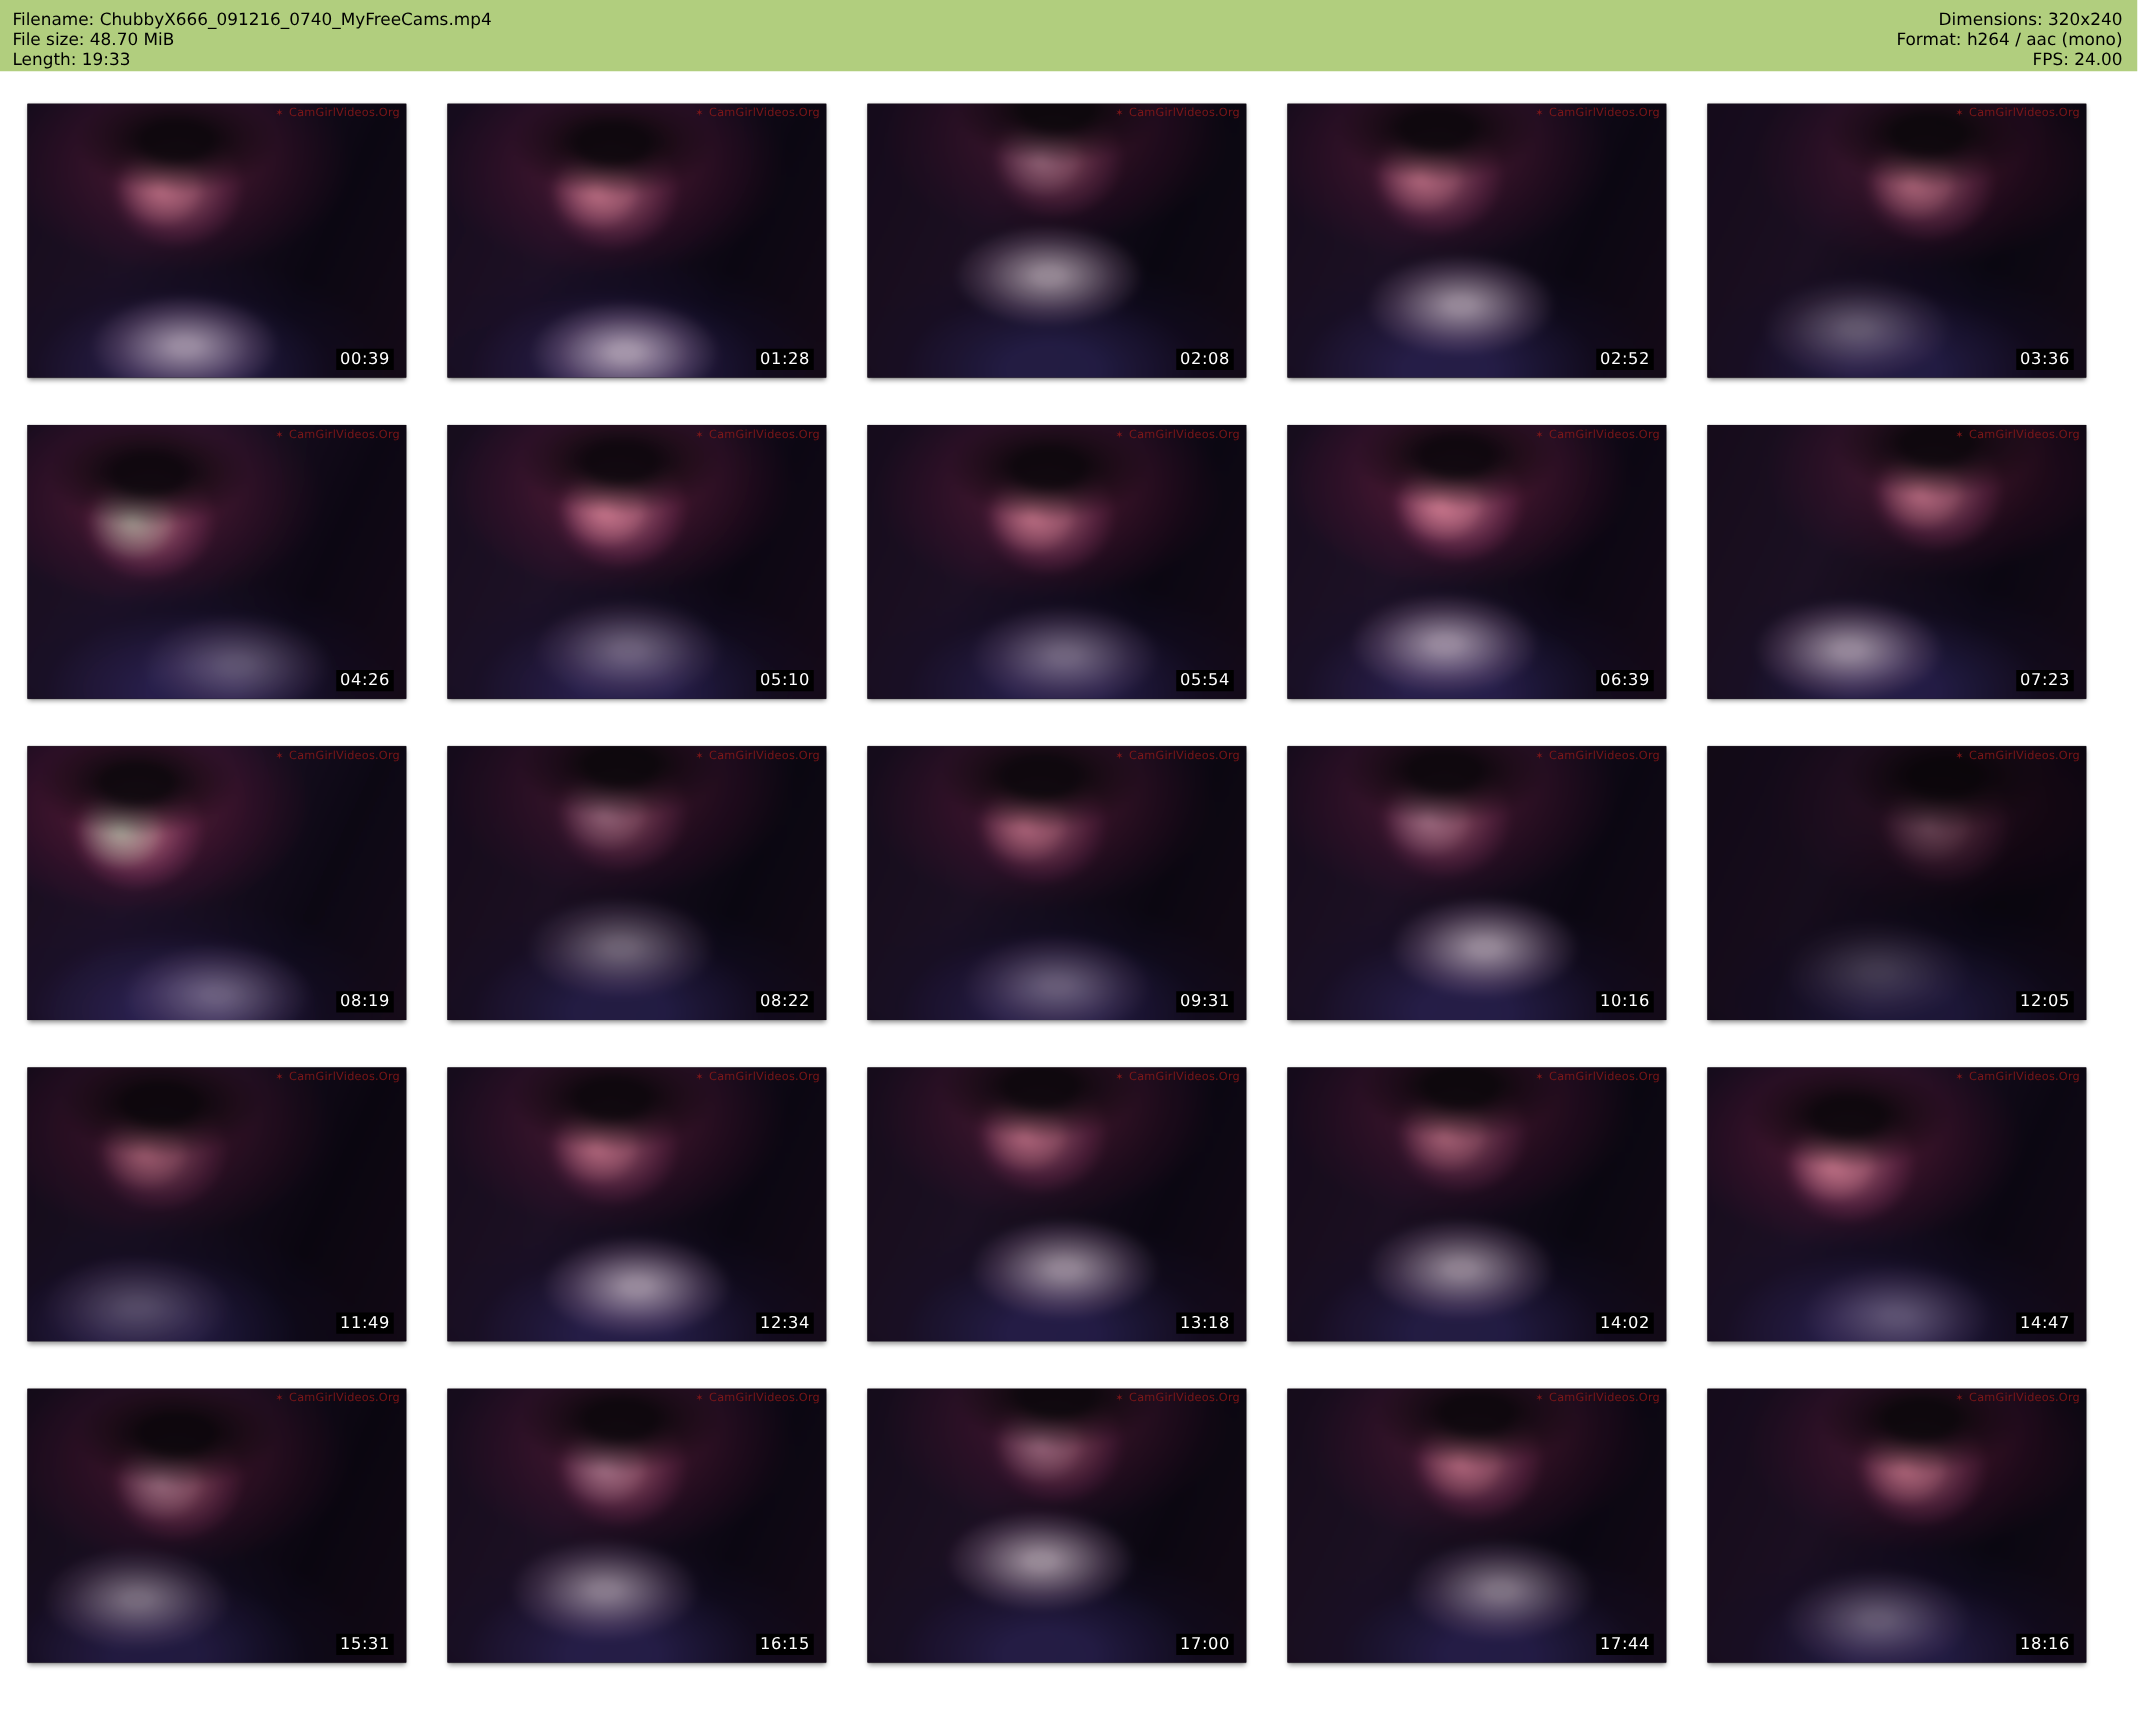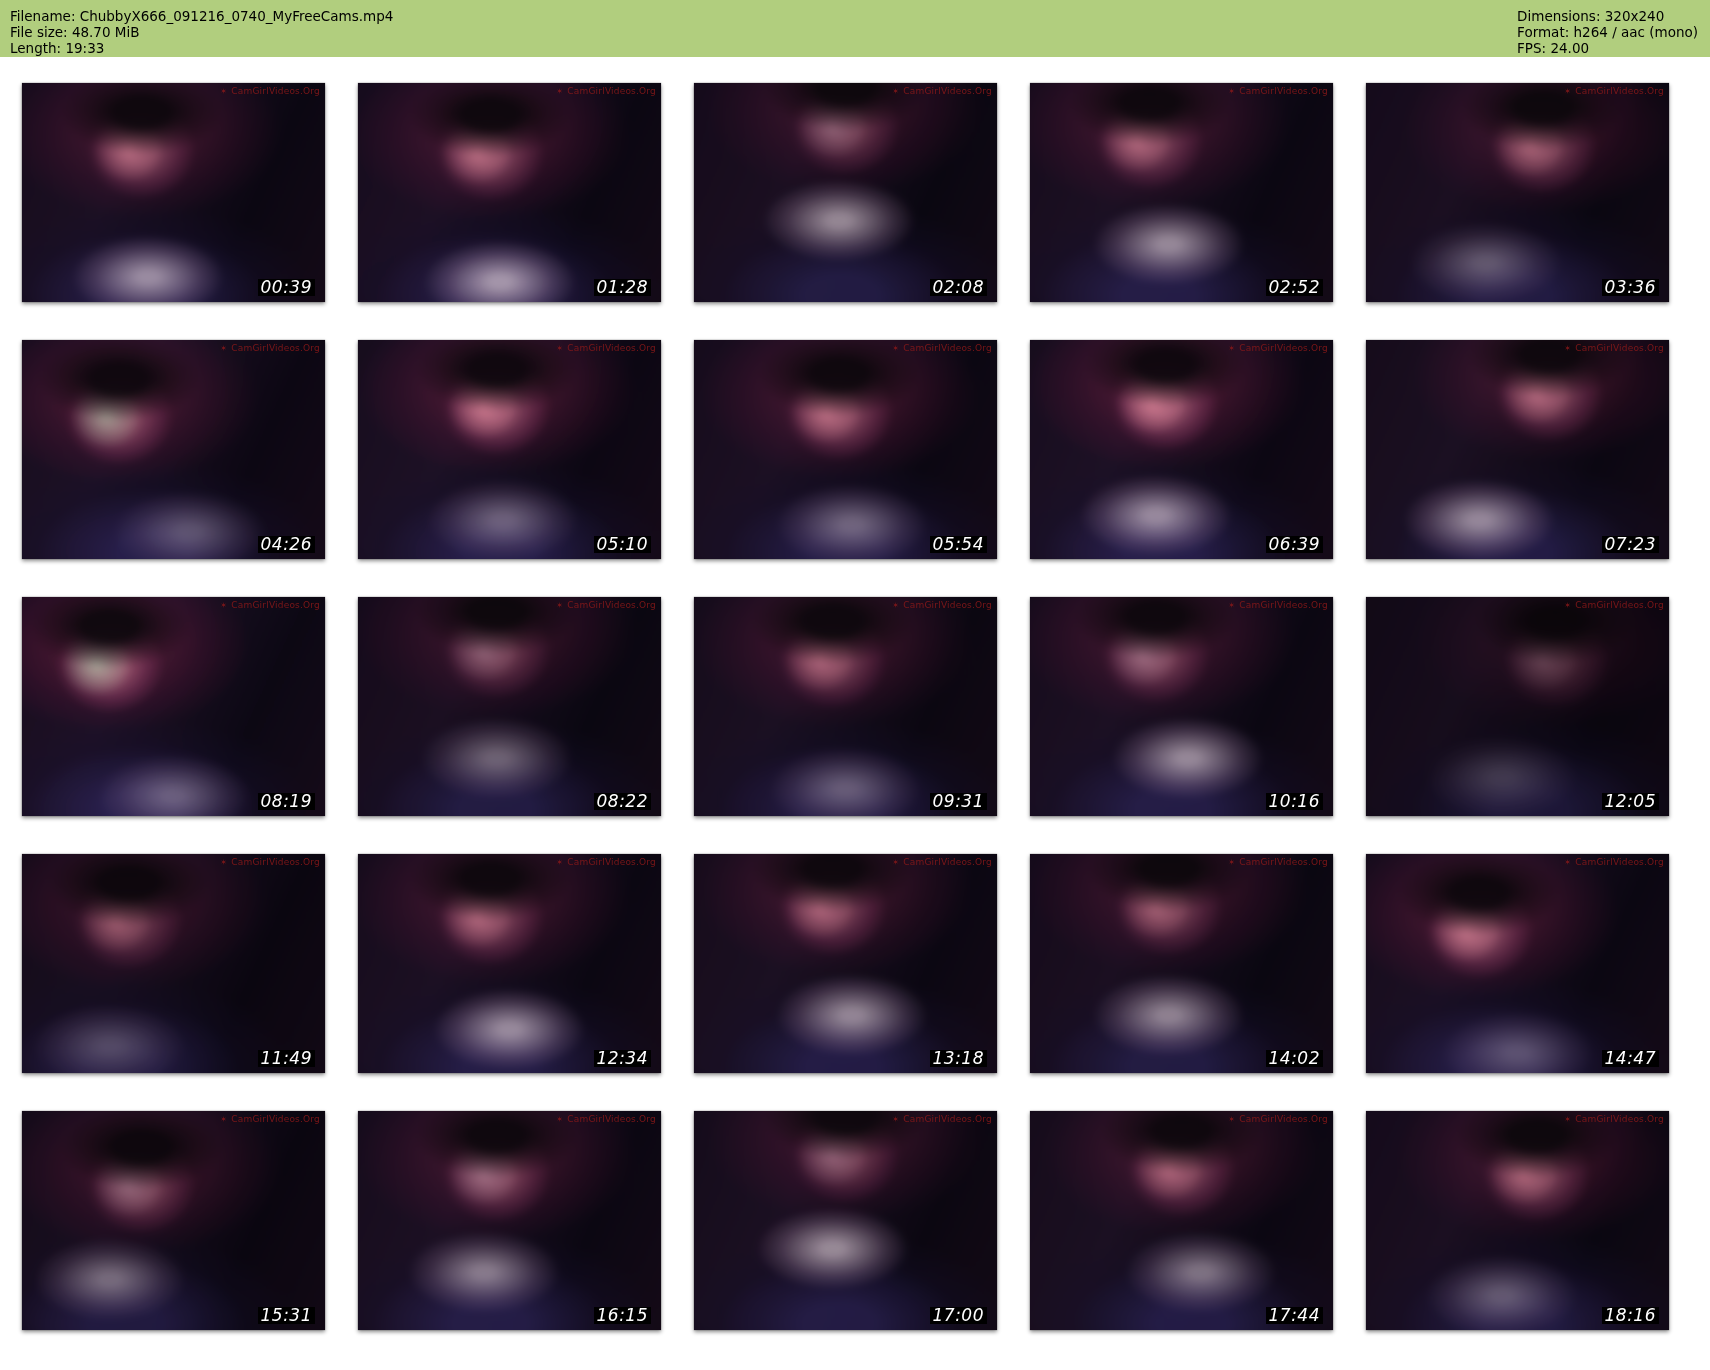--- a/index.html
+++ b/index.html
@@ -10,21 +10,21 @@
     -webkit-font-smoothing:antialiased;
   }
   .info-header{
     box-sizing:border-box;
     height:57px;
     background:var(--header-bg,#b1ce7e);
     padding:8px 12px 0 10px;
     display:flex;justify-content:space-between;align-items:flex-start;
     color:#000;font-size:13.5px;line-height:16px;
   }
-  .info-header .col-right{}
+  .info-header .col-right{text-align:right;}
   .thumb-grid{
     display:grid;
     grid-template-columns:repeat(5,327px);
     grid-auto-rows:243px;
     gap:14px 9px;
     padding:14px 0 0 10px;
   }
   figure.thumb{
     position:relative;margin:12px;overflow:hidden;
     background:#0c0710;
@@ -38,24 +38,23 @@
     font-size:9px;line-height:10px;
     color:var(--watermark-color,#8b1717);
     opacity:.85;letter-spacing:.2px;
     white-space:nowrap;
   }
   .thumb .wm-icon{font-size:8px;margin-right:1px;}
   .thumb .timecode{
     position:absolute;right:10px;bottom:6px;
     background:var(--timestamp-bg,#000);
     color:var(--timestamp-fg,#fff);
-    font-size:17px;line-height:17px;
+    font-size:13px;line-height:17px;
     padding:0 3px;
     letter-spacing:.5px;
-    font-style:italic;
   }
 </style>
 </head>
 <body>
 
 <header class="info-header">
   <div class="col-left">
     <div>Filename: ChubbyX666_091216_0740_MyFreeCams.mp4</div>
     <div>File size: 48.70 MiB</div>
     <div>Length: 19:33</div>

